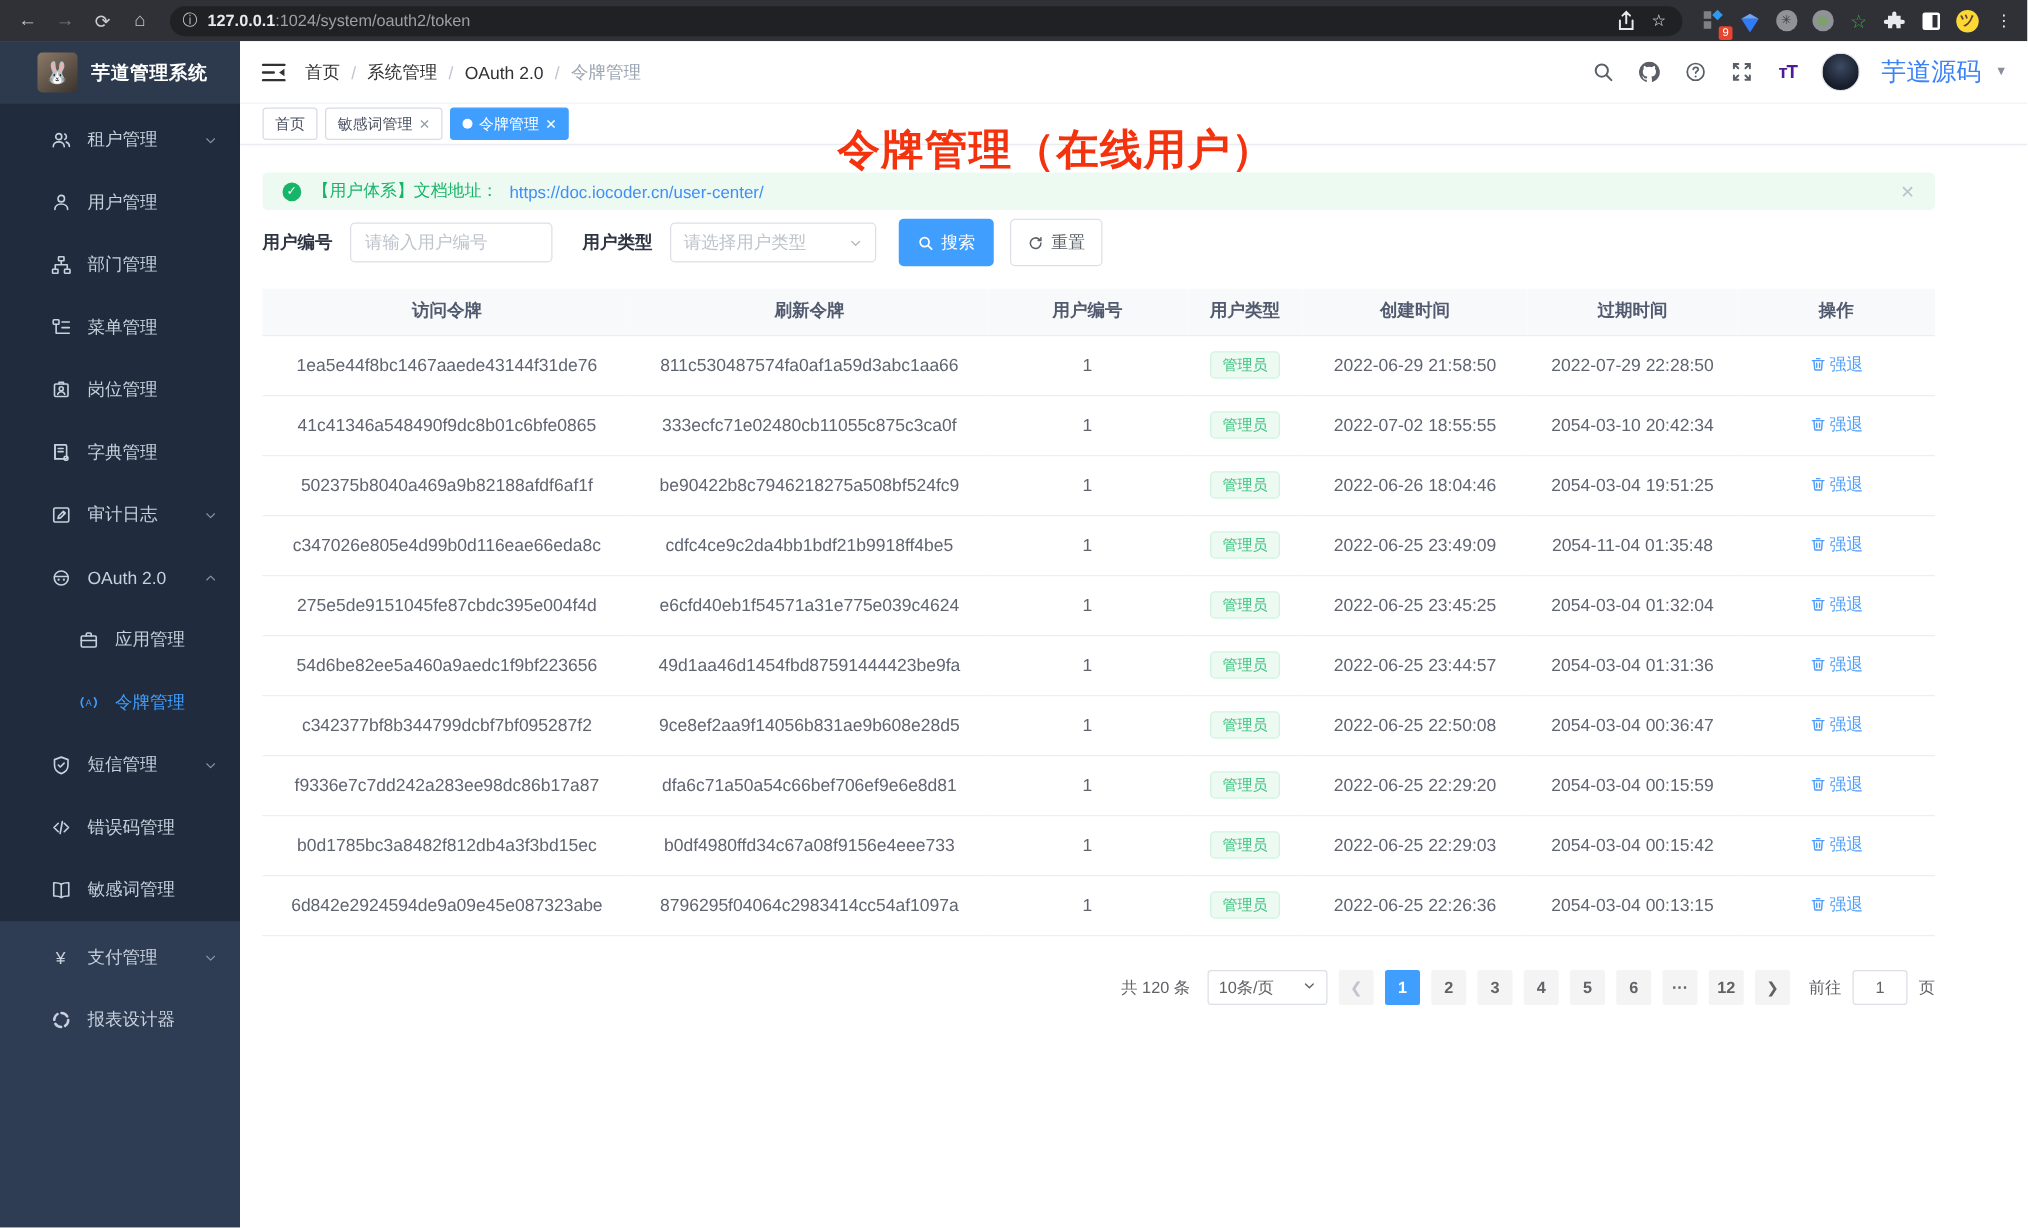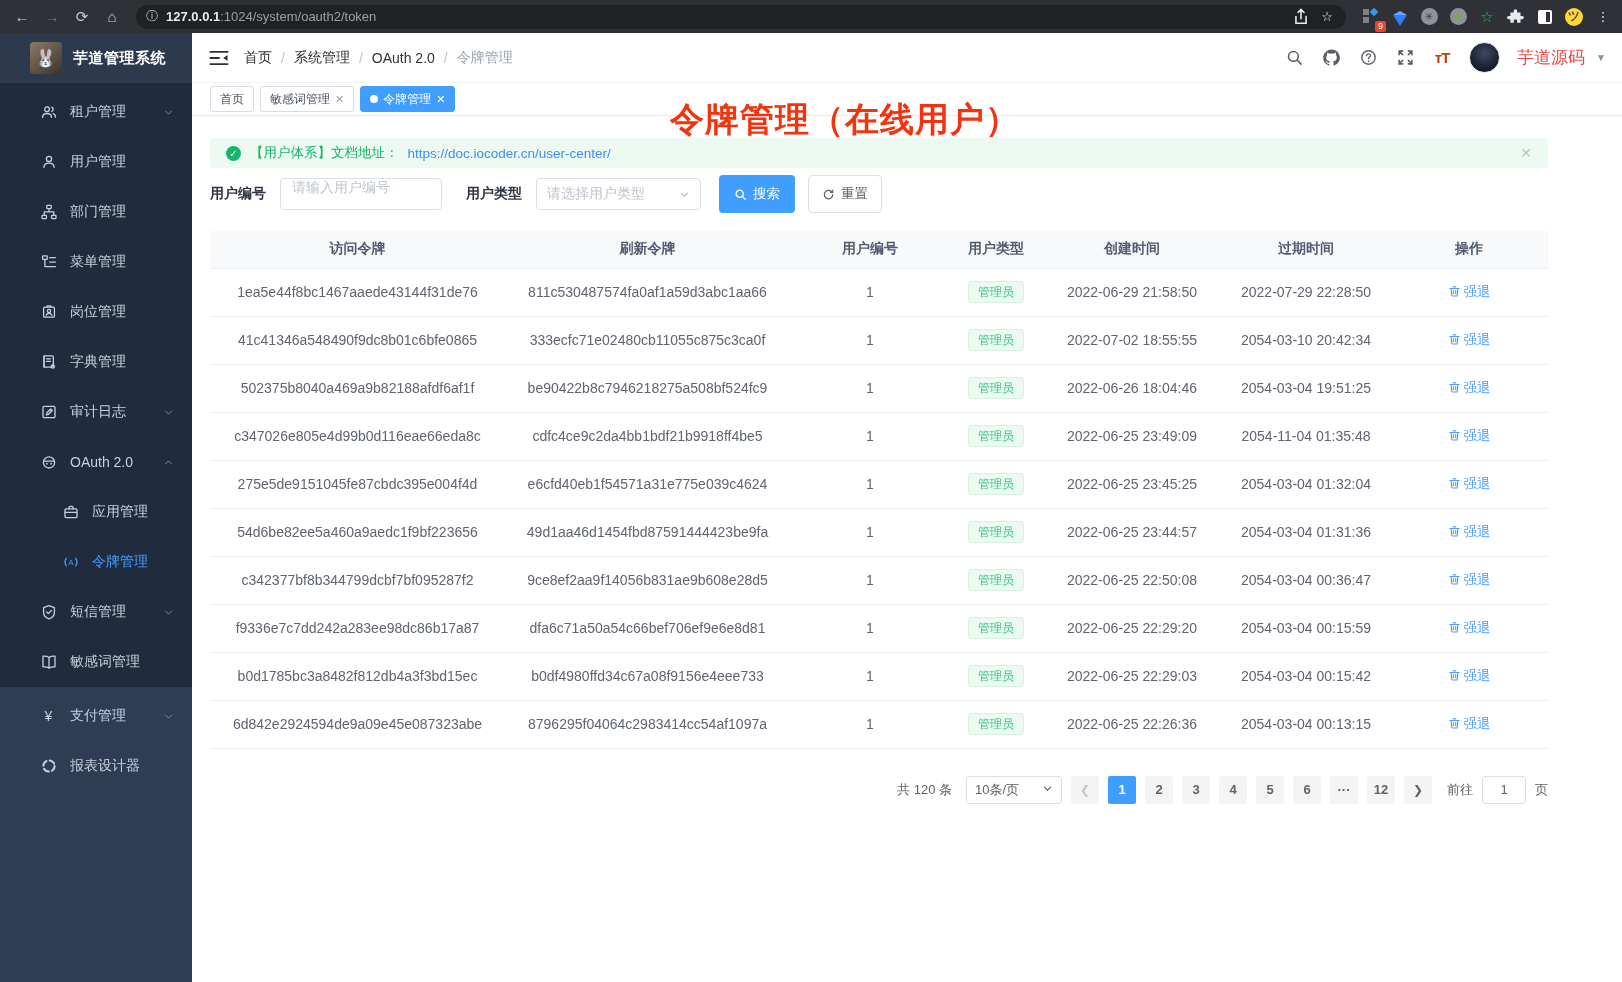--- a/index.html
+++ b/index.html
@@ -55,23 +55,23 @@
   .main { flex:1; display:flex; flex-direction:column; background:#fff; position:relative; }
   .navbar { height:50px; display:flex; align-items:center; padding:0 16px 0 16px; border-bottom:1px solid #f2f3f5; }
   .hamburger { width:22px; height:22px; color:#303133; display:flex; align-items:center; margin-right:14px; cursor:pointer; }
   .breadcrumb { display:flex; align-items:center; gap:9px; font-size:14px; }
   .crumb { color:#303133; cursor:pointer; }
   .crumb.last { color:#9aa4b2; cursor:default; }
   .crumb-sep { color:#c0c4cc; }
   .nav-right { margin-left:auto; display:flex; align-items:center; gap:17px; }
   .nav-ico { width:20px; height:20px; color:#5a5e66; display:flex; align-items:center; justify-content:center; cursor:pointer; }
   .nav-ico svg { width:17px; height:17px; }
-  .font-ico { font-size:15px; font-weight:700; color:#c2410c; letter-spacing:-1px; }
+  .font-ico { font-size:15px; font-weight:700; color:#4c1d95; letter-spacing:-1px; }
   .avatar { width:31px; height:31px; border-radius:50%; background:radial-gradient(circle at 50% 35%,#3d4a63,#161c28 70%); border:1px solid #e3e5e8; }
-  .user-name { font-size:17px; color:#ef4444; }
+  .user-name { font-size:20px; color:#3b82f6; }
   .user-caret { color:#8a8f99; font-size:10px; margin-left:-6px; }
 
   .tagbar { height:33px; display:flex; align-items:center; padding-left:18px; gap:6px; border-bottom:1px solid #e9ecf0; box-shadow:0 1px 2px rgba(0,0,0,.03); }
   .tag-chip { height:26px; display:inline-flex; align-items:center; padding:0 9px; border:1px solid #d8dce5; border-radius:3px; font-size:12px; color:#495060; background:#fff; gap:5px; cursor:pointer; }
   .tag-chip .dot { width:8px; height:8px; border-radius:50%; background:#fff; }
   .tag-chip .tag-close { font-size:11px; color:#9aa0aa; }
   .tag-chip.active { background:#409eff; border-color:#409eff; color:#fff; }
   .tag-chip.active .tag-close { color:#fff; }
 
   .annotation { position:absolute; left:478px; top:64px; font-size:34px; font-weight:600; color:#f4320d; letter-spacing:1px; z-index:5; white-space:nowrap; }
@@ -80,21 +80,21 @@
   .content-inner { width:1338px; }
 
   .alert { height:30px; background:#edfaf2; border-radius:4px; display:flex; align-items:center; padding:0 16px; gap:9px; }
   .alert-check { width:15px; height:15px; border-radius:50%; background:#17b568; color:#fff; font-size:10px; display:flex; align-items:center; justify-content:center; flex-shrink:0; }
   .alert-text { color:#17b568; font-size:13.5px; }
   .alert-link { color:#3e8ef7; font-size:13.5px; text-decoration:none; cursor:pointer; }
   .alert-close { margin-left:auto; color:#bac2cc; font-size:14px; cursor:pointer; }
 
   .filter-row { margin-top:10px; height:32px; display:flex; align-items:center; }
   .f-label { font-weight:700; color:#2f3542; margin-right:14px; font-size:14px; }
-  .f-input { width:162px; height:32px; border:1px solid #dcdfe6; border-radius:4px; padding:0 11px; display:flex; align-items:flex-start; color:#bfc4cc; font-size:14px; margin-right:24px; background:#fff; }
+  .f-input { width:162px; height:32px; border:1px solid #dcdfe6; border-radius:4px; padding:0 11px; display:flex; align-items:center; color:#bfc4cc; font-size:14px; margin-right:24px; background:#fff; }
   .f-select { width:165px; height:32px; border:1px solid #dcdfe6; border-radius:4px; padding:0 10px; display:flex; align-items:center; color:#bfc4cc; font-size:14px; margin-right:18px; background:#fff; }
   .f-select .sel-caret { margin-left:auto; color:#b4bac3; display:flex; }
   .sel-caret svg { width:11px; height:11px; }
   .btn { height:38px; border-radius:4px; display:inline-flex; align-items:center; justify-content:center; gap:6px; font-size:13.5px; cursor:pointer; }
   .btn-primary { background:#409eff; color:#fff; padding:0 15px; margin-right:13px; }
   .btn-plain { background:#fff; color:#5a6066; border:1px solid #dcdfe6; padding:0 13px; }
   .btn svg { width:13px; height:13px; }
 
   table.tokens { margin-top:21px; width:1338px; border-collapse:collapse; table-layout:fixed; }
   table.tokens col.c1{width:295px;} col.c2{width:285px;} col.c3{width:160px;} col.c4{width:92px;}
@@ -297,20 +297,28 @@
               <path d="M8 1.7l5.4 2v4.5c0 3.2-2.2 5.6-5.4 6.7-3.2-1.1-5.4-3.5-5.4-6.7V3.7z"></path>
               <path d="M5.7 8l1.6 1.6 3-3.1"></path>
             </svg>
           </span>
           <span class="mi-label">短信管理</span>
           <span class="mi-chevron down">
             <svg viewBox="0 0 16 16" fill="none" stroke="currentColor" stroke-width="1.3" stroke-linecap="round" stroke-linejoin="round">
               <path d="M3.5 5.8L8 10.3l4.5-4.5"></path>
             </svg>
           </span>
+        </div>
+        <div class="menu-item">
+          <span class="mi-icon">
+            <svg viewBox="0 0 16 16" fill="none" stroke="currentColor" stroke-width="1.3" stroke-linecap="round" stroke-linejoin="round">
+              <path d="M5.6 4.6L2.2 8l3.4 3.4M10.4 4.6L13.8 8l-3.4 3.4M8.9 3.2L7.1 12.8"></path>
+            </svg>
+          </span>
+          <span class="mi-label">错误码管理</span>
         </div>
         <div class="menu-item">
           <span class="mi-icon">
             <svg viewBox="0 0 16 16" fill="none" stroke="currentColor" stroke-width="1.3" stroke-linecap="round" stroke-linejoin="round">
               <path d="M8 3.4C6.8 2.5 4.8 2.1 2 2.2v10.6c2.8-.1 4.8.3 6 1.2 1.2-.9 3.2-1.3 6-1.2V2.2c-2.8-.1-4.8.3-6 1.2z"></path>
               <path d="M8 3.4v10.6"></path>
             </svg>
           </span>
           <span class="mi-label">敏感词管理</span>
         </div>

